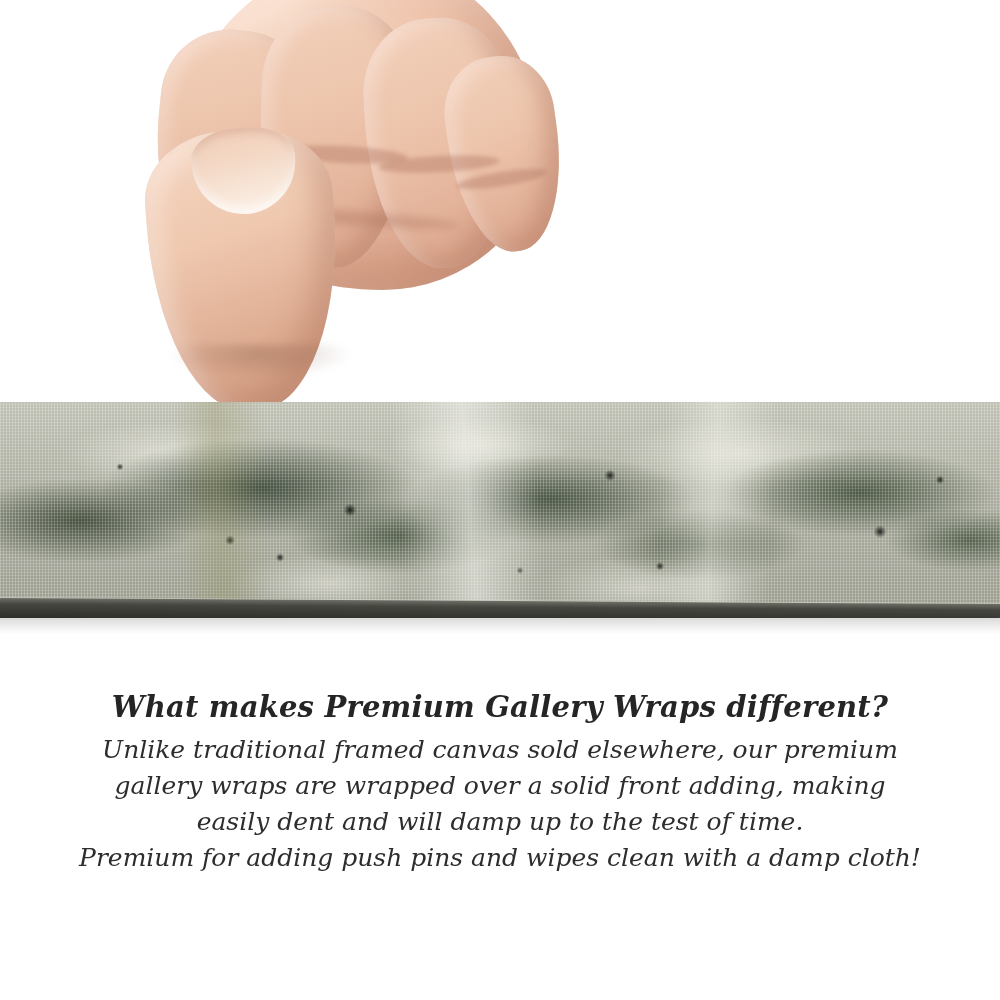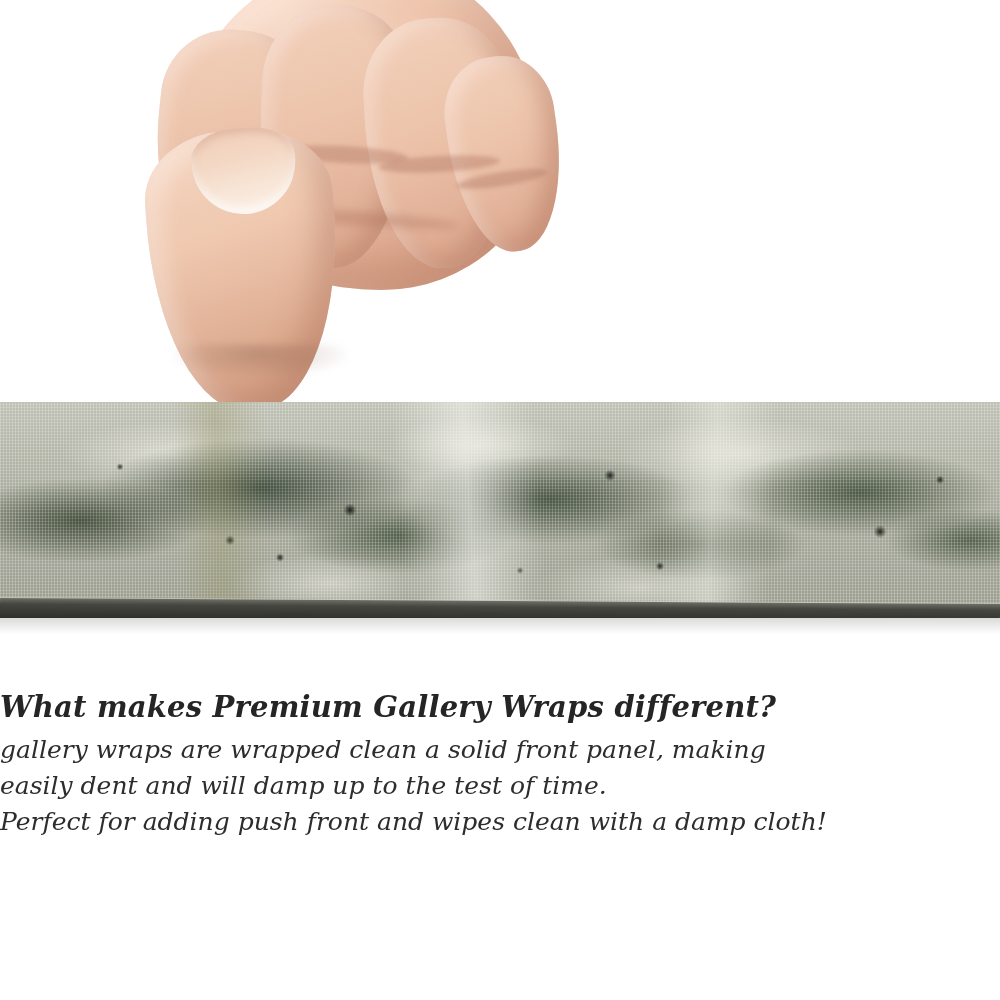--- a/index.html
+++ b/index.html
@@ -202,20 +202,21 @@
     height: 16px;
     background: linear-gradient(180deg, rgba(90,90,85,0.22) 0%, rgba(255,255,255,0) 100%);
   }
 
   
   .caption {
     position: absolute;
     left: 0;
     top: 690px;
     width: 1000px;
+    text-align: center;
     color: #2b2b2b;
     font-family: "DejaVu Serif", serif;
     font-style: italic;
   }
   .caption-title {
     font-size: 29px;
     font-weight: 700;
     letter-spacing: 0.2px;
     margin: 0 0 8px 0;
     color: #252525;
@@ -257,18 +258,19 @@
       <div class="canvas-streaks"></div>
       <div class="wrap-edge-hi"></div>
       <div class="wrap-edge"></div>
     </div>
 
     <div class="strip-shadow-below"></div>
   </div>
 
   <div class="caption">
     <div class="caption-title">What makes Premium Gallery Wraps different?</div>
-    <div class="caption-line">gallery wraps are wrapped clean a solid front panel, making</div>
+    <div class="caption-line">Unlike traditional framed canvas sold elsewhere, our premium</div>
+    <div class="caption-line">gallery wraps are wrapped over a solid front adding, making</div>
     <div class="caption-line">easily dent and will damp up to the test of time.</div>
-    <div class="caption-line">Perfect for adding push front and wipes clean with a damp cloth!</div>
+    <div class="caption-line">Premium for adding push pins and wipes clean with a damp cloth!</div>
   </div>
 
 </div>
 
 </body></html>

